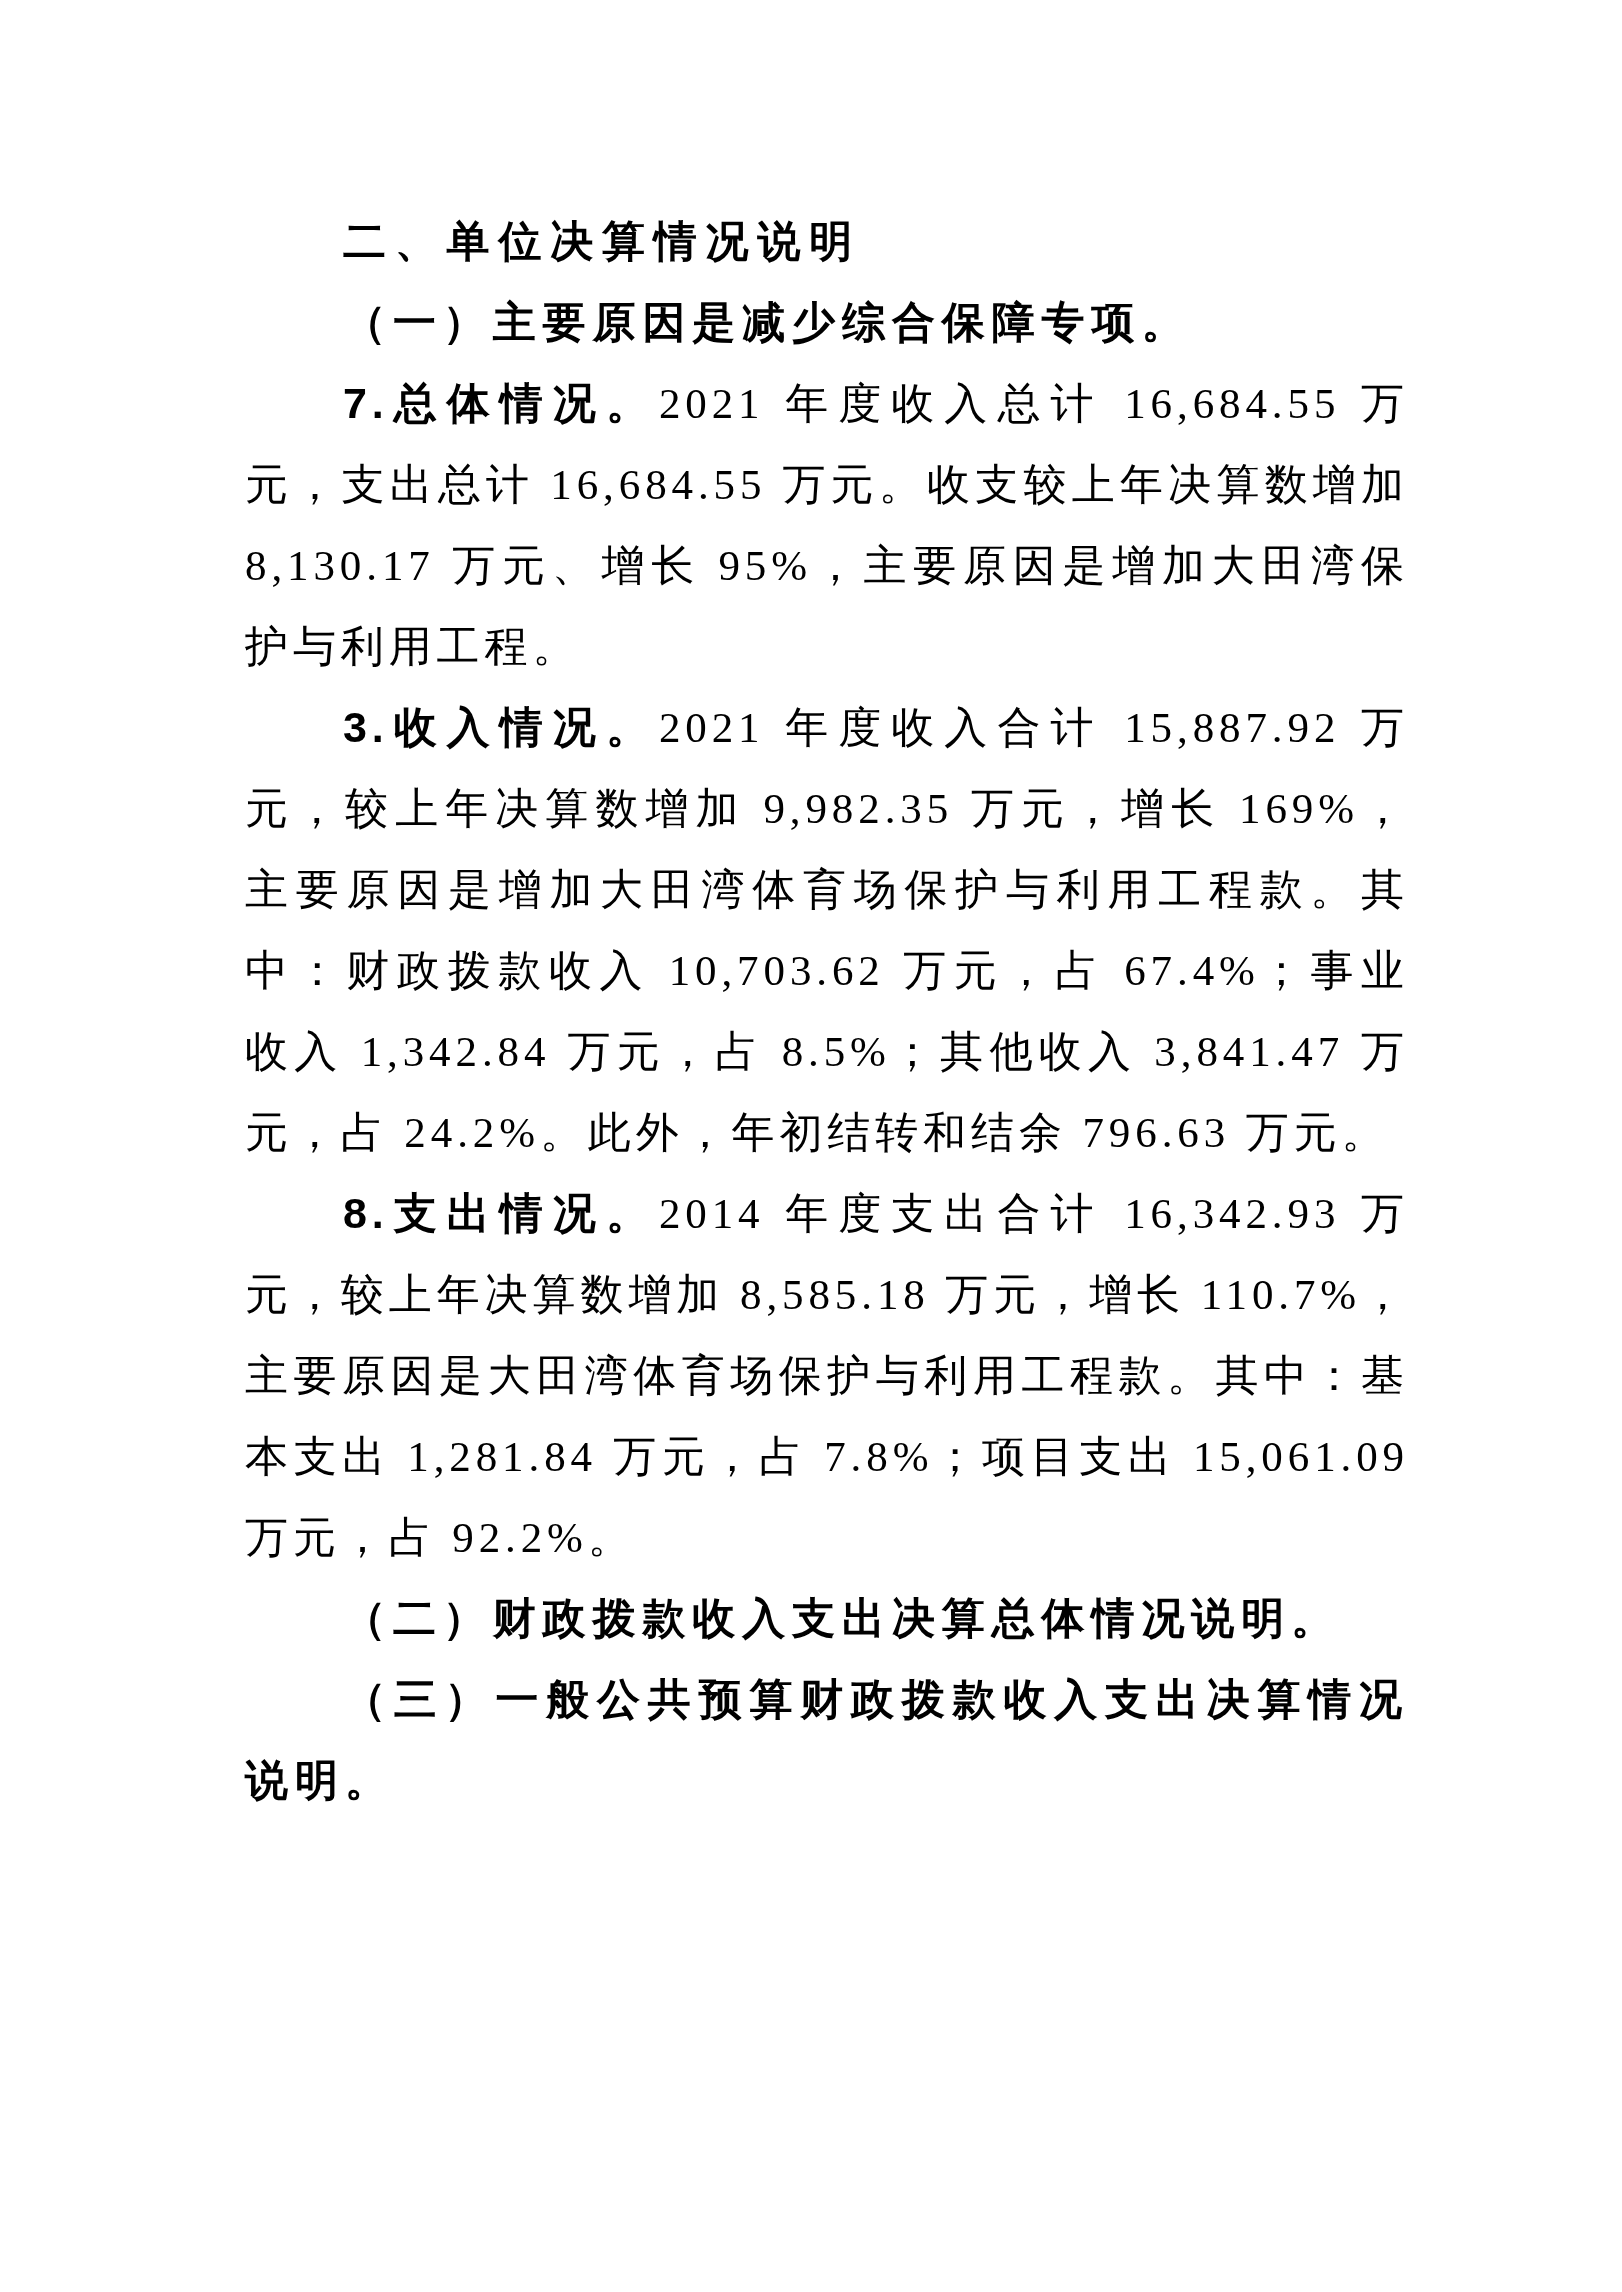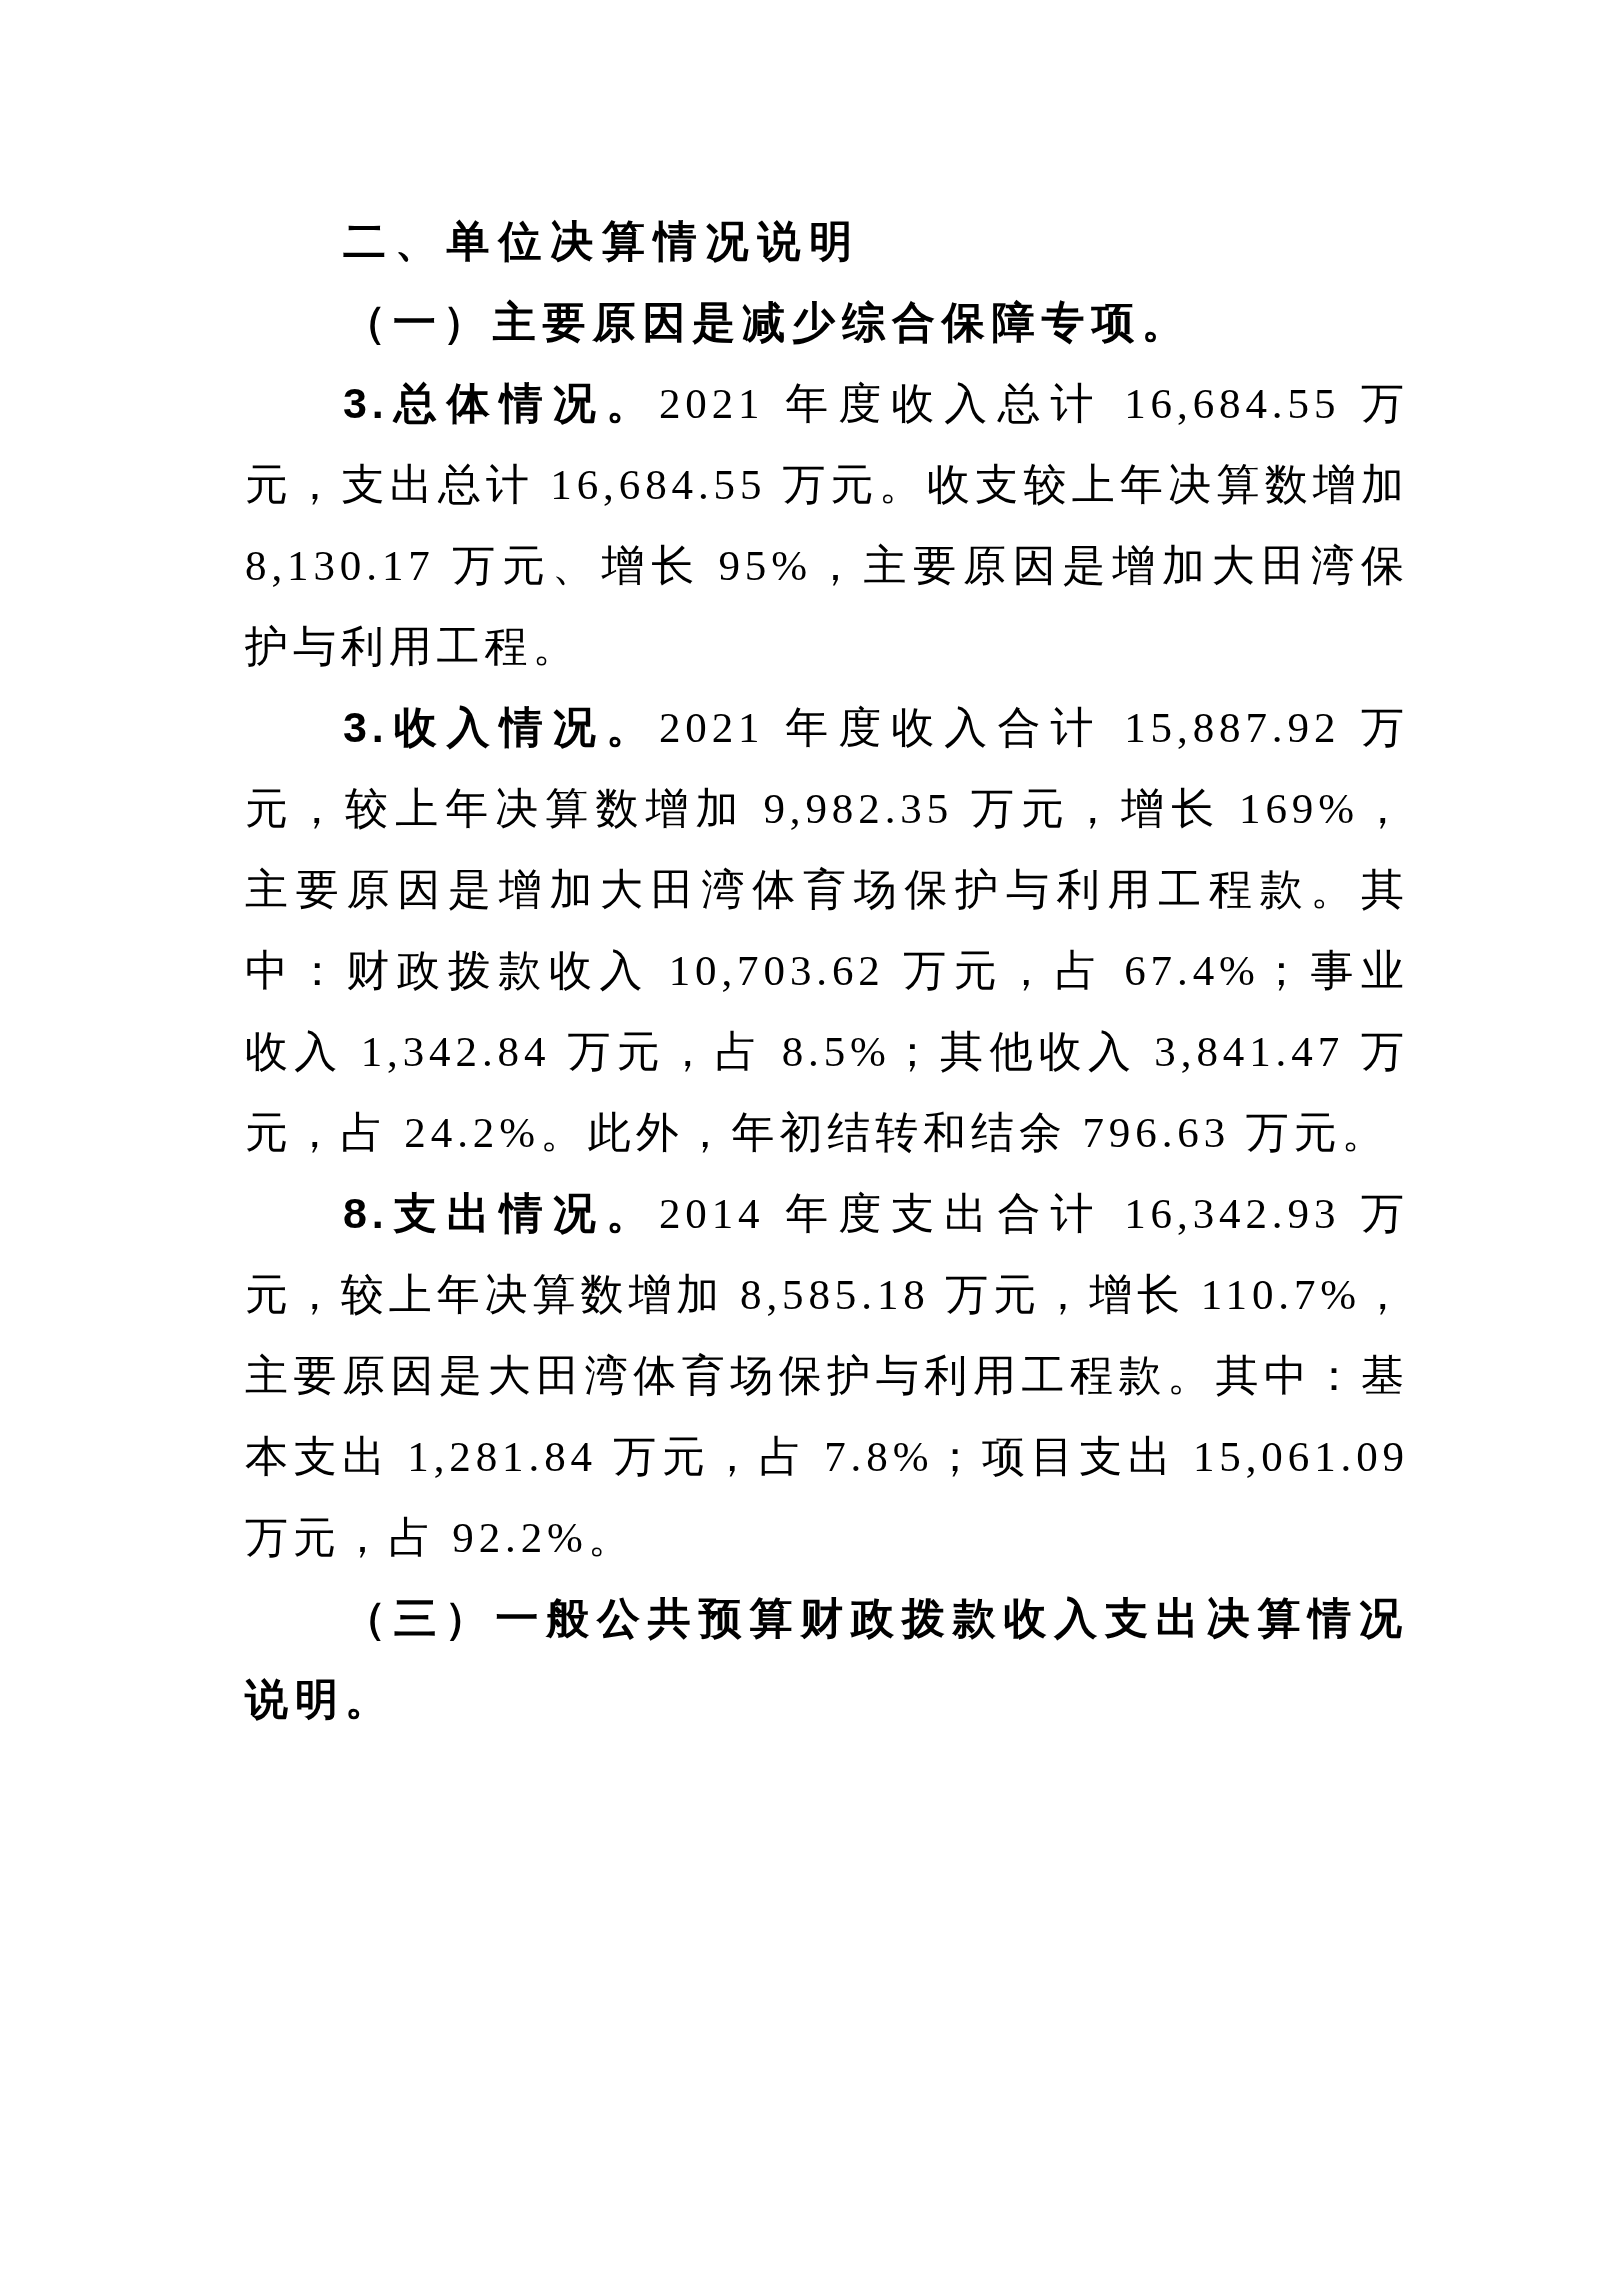--- a/index.html
+++ b/index.html
@@ -50,26 +50,27 @@
 </head>
 <body>
 
 <div class="page">
   <div class="content">
 
     <p class="sec sec-h1">二、单位决算情况说明</p>
 
     <p class="sec sec-h2">（一）主要原因是减少综合保障专项。</p>
 
-    <p class="sec"><span class="lead">3.总体情况。</span><span>2021 年度收入总计 16,684.55 万元，支出总计 16,684.55 万元。收支较上年决算数增加 8,130.17 万元、增长 95%，主要原因是增加大田湾保护与利用工程。</span></p>
+    <p class="sec"><span class="lead">7.总体情况。</span><span>2021 年度收入总计 16,684.55 万元，支出总计 16,684.55 万元。收支较上年决算数增加 8,130.17 万元、增长 95%，主要原因是增加大田湾保护与利用工程。</span></p>
 
     <p class="sec"><span class="lead">3.收入情况。</span><span>2021 年度收入合计 15,887.92 万元，较上年决算数增加 9,982.35 万元，增长 169%，主要原因是增加大田湾体育场保护与利用工程款。其中：财政拨款收入 10,703.62 万元，占 67.4%；事业收入 1,342.84 万元，占 8.5%；其他收入 3,841.47 万元，占 24.2%。此外，年初结转和结余 796.63 万元。</span></p>
 
     <p class="sec"><span class="lead">8.支出情况。</span><span>2014 年度支出合计 16,342.93 万元，较上年决算数增加 8,585.18 万元，增长 110.7%，主要原因是大田湾体育场保护与利用工程款。其中：基本支出 1,281.84 万元，占 7.8%；项目支出 15,061.09 万元，占 92.2%。</span></p>
 
 
+    <p class="sec sec-h2">（二）财政拨款收入支出决算总体情况说明。</p>
 
 
     <p class="sec sec-h2">（三）一般公共预算财政拨款收入支出决算情况说明。</p>
 
   </div>
 </div>
 
 
 </body></html>

